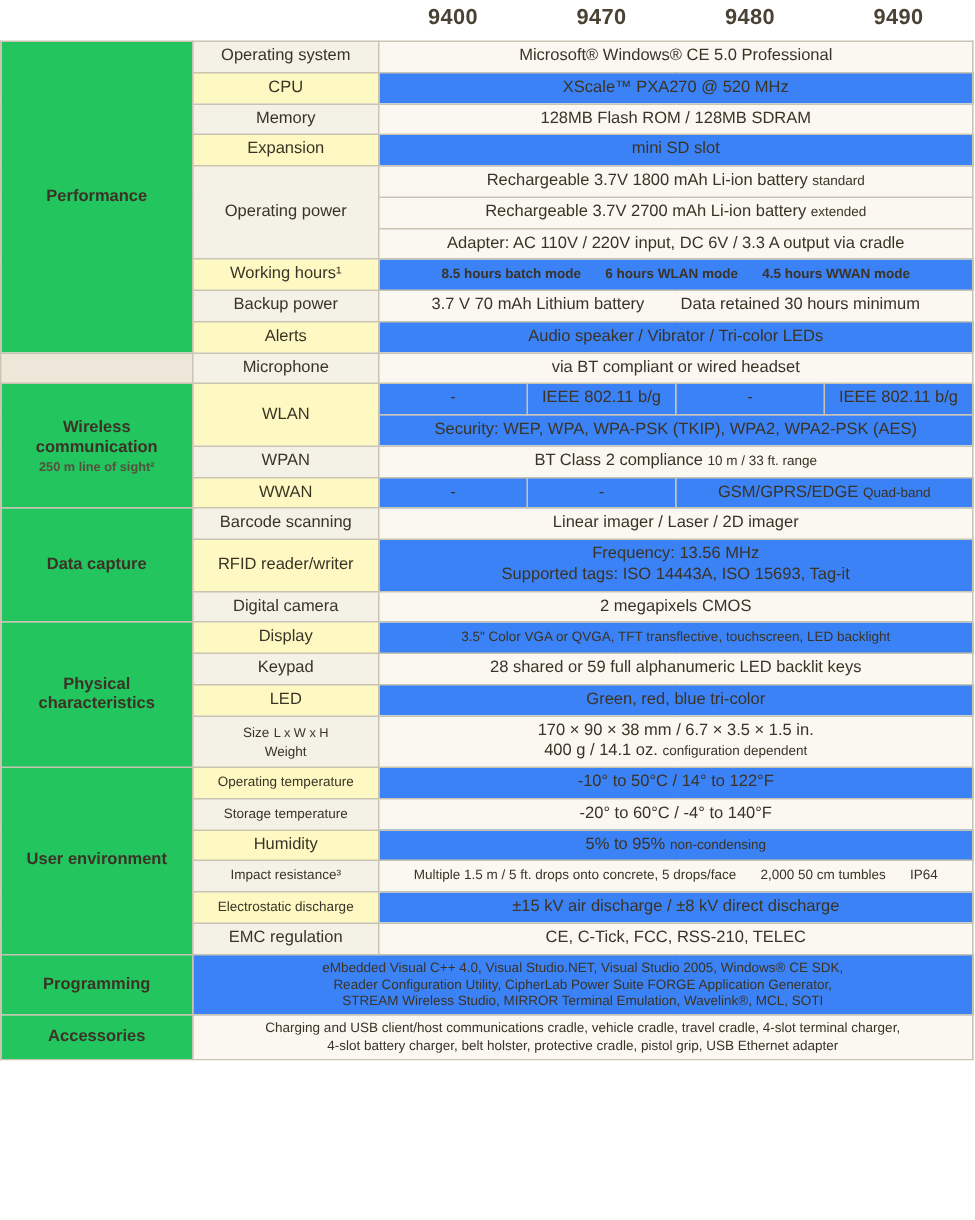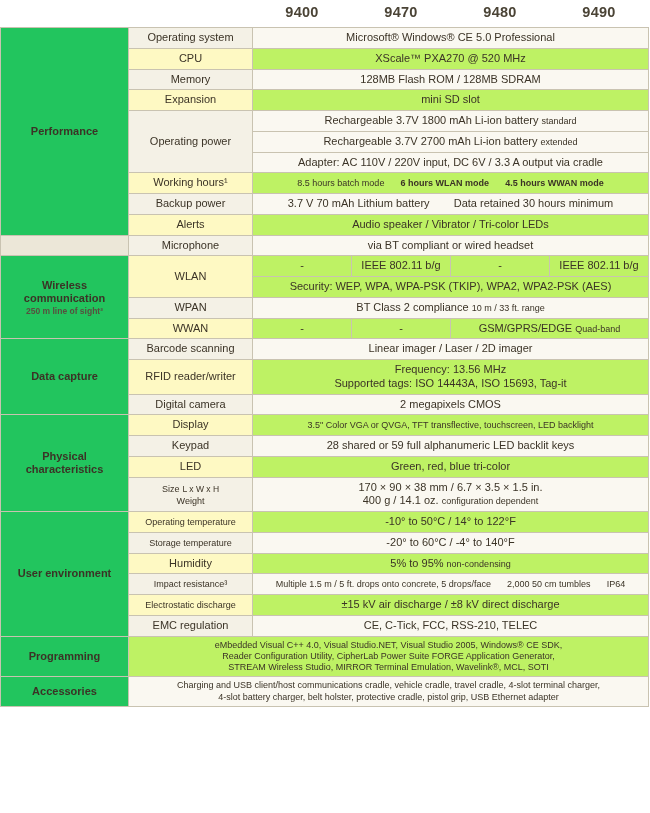--- a/index.html
+++ b/index.html
@@ -61,21 +61,21 @@
     font-size: 11px;
     color: #3b3326;
   }
   
   td.val {
     background: #faf8f1;
     text-align: center;
     font-size: 11px;
   }
   td.val.alt {
-    background: #bef264;
+    background: #3b82f6;
   }
   td.feat.alt {
     background: #fef9c3;
   }
   .small {
     font-size: 9px;
   }
   .tiny {
     font-size: 8.5px;
   }
@@ -144,21 +144,21 @@
         <span>Rechargeable 3.7V 2700 mAh Li-ion battery</span>
         <span class="small">extended</span>
       </td>
     </tr>
     <tr>
       <td class="val pad-cell" colspan="4">Adapter: AC 110V / 220V input, DC 6V / 3.3 A output via cradle</td>
     </tr>
     <tr>
       <td class="feat alt">Working hours¹</td>
       <td class="val alt" colspan="4">
-        <span class="small" style="font-weight:normal">8.5 hours batch mode</span>
+        <span class="small" style="font-weight:bold">8.5 hours batch mode</span>
         <span class="gap"></span>
         <span class="small" style="font-weight:bold">6 hours WLAN mode</span>
         <span class="gap"></span>
         <span class="small" style="font-weight:bold">4.5 hours WWAN mode</span>
       </td>
     </tr>
     <tr>
       <td class="feat">Backup power</td>
       <td class="val" colspan="4">
         <span>3.7 V 70 mAh Lithium battery</span>

